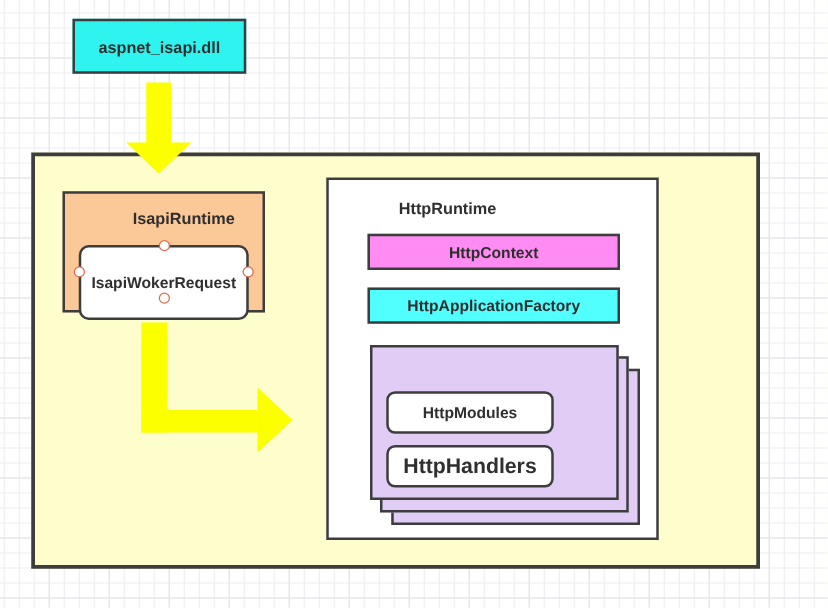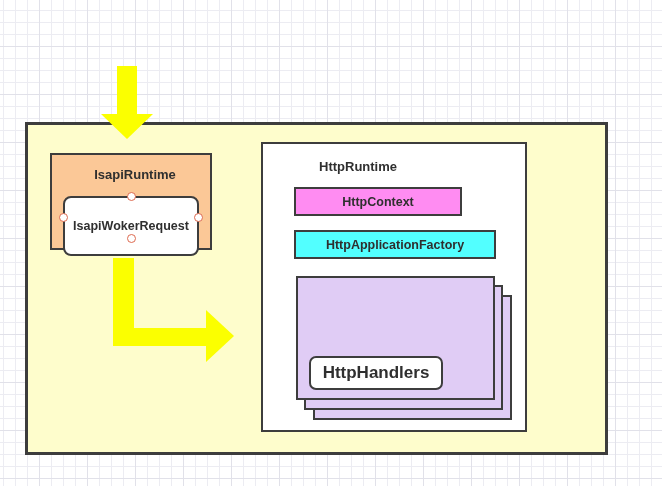--- a/index.html
+++ b/index.html
@@ -24,30 +24,30 @@
   }
   .shape{position:absolute; box-sizing:border-box; border:2px solid var(--border-dark);
          display:flex; align-items:center; justify-content:center;
          font-weight:bold; font-size:13px; text-align:center;}
   .lbl{position:absolute; font-weight:bold; font-size:13px; white-space:nowrap;}
 
   #node-aspnet{left:58px; top:15px; width:139px; height:44px; background:var(--cyan-bright); border-width:2.5px;}
   #big-container{left:25px; top:122px; width:583px; height:333px; background:var(--container-yellow); border-width:3px;}
 
   #node-isapiruntime{left:50px; top:153px; width:162px; height:97px; background:var(--orange); border-width:2.5px;}
-  #lbl-isapiruntime{left:38px; top:167px; width:162px; text-align:center;padding-left:16px;}
+  #lbl-isapiruntime{left:50px; top:167px; width:162px; text-align:center;padding-left:16px;}
   #node-isapiwoker{left:63px; top:196px; width:136px; height:60px; background:var(--white); border-radius:8px; font-size:12.5px;}
   .handle{position:absolute; width:9px; height:9px; border-radius:50%; background:#fff;
           border:1.5px solid var(--handle-border); box-sizing:border-box;}
   #handle-top{left:127px; top:192px;} #handle-bottom{left:127px; top:234px;}
   #handle-left{left:59px; top:213px;} #handle-right{left:194px; top:213px;}
 
   #node-httpruntime{left:261px; top:142px; width:266px; height:290px; background:var(--white); border-width:2.5px;}
   #lbl-httpruntime{left:291px; top:159px;margin-left:28px;}
-  #node-httpcontext{left:294px; top:187px; width:168px; height:29px; background:var(--magenta); font-size:12.5px;}
+  #node-httpcontext{left:294px; top:187px; width:202px; height:29px; background:var(--magenta); font-size:12.5px;}
   #node-httpfactory{left:294px; top:230px; width:202px; height:29px; background:var(--cyan-light); font-size:12.5px;}
 
   .purple-layer{position:absolute; box-sizing:border-box; border:2px solid var(--border-dark); background:var(--purple);}
   #purple-back{left:313px; top:295px; width:199px; height:125px;}
   #purple-mid{left:304px; top:285px; width:199px; height:125px;}
   #purple-front{left:296px; top:276px; width:199px; height:124px;}
   #lbl-httpapplication{left:311px; top:292px; font-size:12.5px;}
   #node-httpmodules{left:309px; top:313px; width:134px; height:34px; background:var(--white); border-radius:7px; font-size:12.5px;}
   #node-httphandlers{left:309px; top:356px; width:134px; height:34px; background:var(--white); border-radius:7px; font-size:17px;}
 
@@ -76,20 +76,23 @@
   <div class="shape" id="node-httpcontext">
     <span>HttpContext</span>
   </div>
   <div class="shape" id="node-httpfactory">
     <span>HttpApplicationFactory</span>
   </div>
 
   <div class="purple-layer" id="purple-back"></div>
   <div class="purple-layer" id="purple-mid"></div>
   <div class="purple-layer" id="purple-front"></div>
+  <div class="shape" id="node-httpmodules">
+    <span>HttpModules</span>
+  </div>
   <div class="shape" id="node-httphandlers">
     <span>HttpHandlers</span>
   </div>
 
   <div class="shape" id="node-isapiruntime"></div>
   <span class="lbl" id="lbl-isapiruntime">IsapiRuntime</span>
   <div class="shape" id="node-isapiwoker">
     <span>IsapiWokerRequest</span>
   </div>
   <span class="handle" id="handle-top"></span>
@@ -101,14 +104,17 @@
     <div class="arrow-rect" id="a1-shaft"></div>
     <div id="a1-head"></div>
   </div>
 
   <div class="arrow-group">
     <div class="arrow-rect" id="a2-vshaft"></div>
     <div class="arrow-rect" id="a2-hshaft"></div>
     <div id="a2-head"></div>
   </div>
 
+  <div class="shape" id="node-aspnet">
+    <span>aspnet_isapi.dll</span>
+  </div>
 
 </div>
 
 </body></html>

